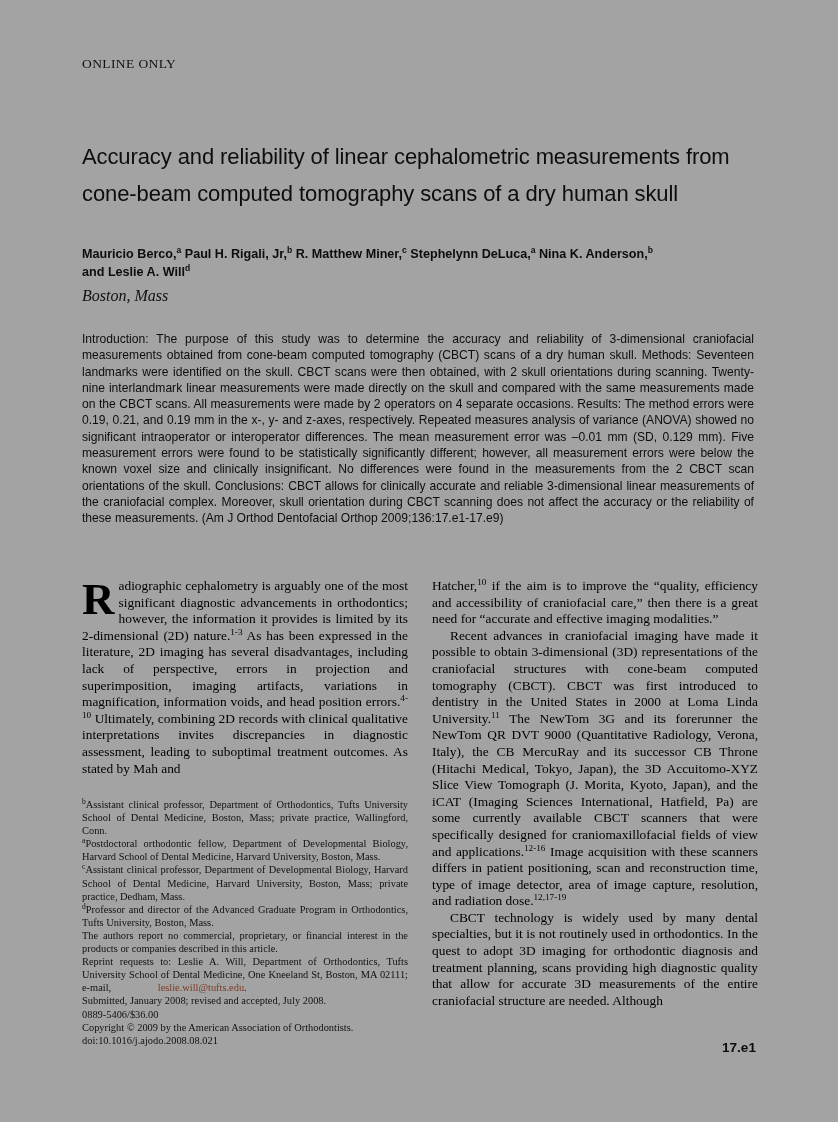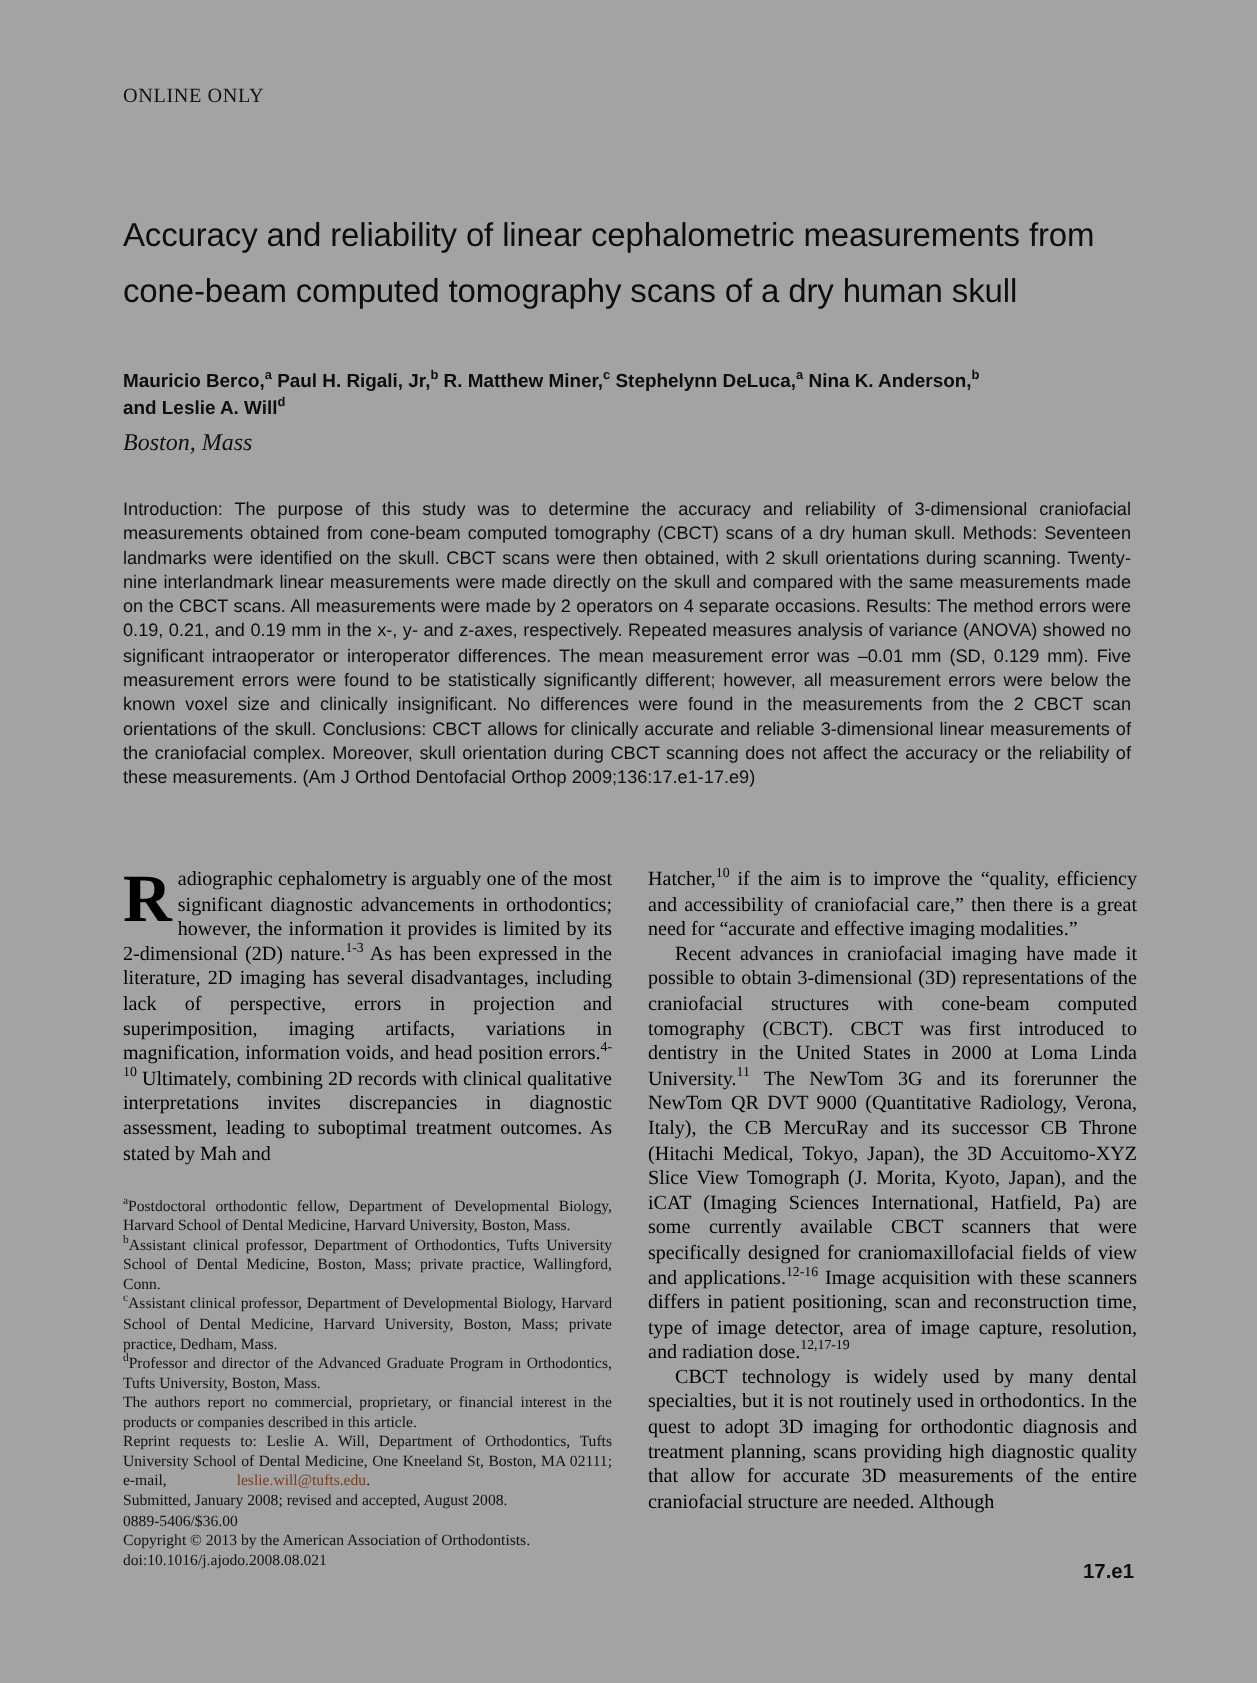--- a/index.html
+++ b/index.html
@@ -190,27 +190,27 @@
 
     <div class="col">
       <p class="body-p first"><span>Hatcher,</span><sup>10</sup><span> if the aim is to improve the “quality, efficiency and accessibility of craniofacial care,” then there is a great need for “accurate and effective imaging modalities.”</span></p>
       <p class="body-p"><span>Recent advances in craniofacial imaging have made it possible to obtain 3-dimensional (3D) representations of the craniofacial structures with cone-beam computed tomography (CBCT). CBCT was first introduced to dentistry in the United States in 2000 at Loma Linda University.</span><sup>11</sup><span> The NewTom 3G and its forerunner the NewTom QR DVT 9000 (Quantitative Radiology, Verona, Italy), the CB MercuRay and its successor CB Throne (Hitachi Medical, Tokyo, Japan), the 3D Accuitomo-XYZ Slice View Tomograph (J. Morita, Kyoto, Japan), and the iCAT (Imaging Sciences International, Hatfield, Pa) are some currently available CBCT scanners that were specifically designed for craniomaxillofacial fields of view and applications.</span><sup>12-16</sup><span> Image acquisition with these scanners differs in patient positioning, scan and reconstruction time, type of image detector, area of image capture, resolution, and radiation dose.</span><sup>12,17-19</sup></p>
       <p class="body-p">CBCT technology is widely used by many dental specialties, but it is not routinely used in orthodontics. In the quest to adopt 3D imaging for orthodontic diagnosis and treatment planning, scans providing high diagnostic quality that allow for accurate 3D measurements of the entire craniofacial structure are needed. Although</p>
     </div>
 
   </div>
 
   <div class="footnotes">
+    <p><sup>b</sup><span>Assistant clinical professor, Department of Orthodontics, Tufts University School of Dental Medicine, Boston, Mass; private practice, Wallingford, Conn.</span></p>
     <p><sup>a</sup><span>Postdoctoral orthodontic fellow, Department of Developmental Biology, Harvard School of Dental Medicine, Harvard University, Boston, Mass.</span></p>
-    <p><sup>b</sup><span>Assistant clinical professor, Department of Orthodontics, Tufts University School of Dental Medicine, Boston, Mass; private practice, Wallingford, Conn.</span></p>
     <p><sup>c</sup><span>Assistant clinical professor, Department of Developmental Biology, Harvard School of Dental Medicine, Harvard University, Boston, Mass; private practice, Dedham, Mass.</span></p>
     <p><sup>d</sup><span>Professor and director of the Advanced Graduate Program in Orthodontics, Tufts University, Boston, Mass.</span></p>
     <p>The authors report no commercial, proprietary, or financial interest in the products or companies described in this article.</p>
     <p><span>Reprint requests to: Leslie A. Will, Department of Orthodontics, Tufts University School of Dental Medicine, One Kneeland St, Boston, MA 02111; e-mail, </span><a class="email-link" href="#">leslie.will@tufts.edu</a><span>.</span></p>
-    <p>Submitted, January 2008; revised and accepted, August 2008.</p>
+    <p>Submitted, January 2008; revised and accepted, July 2008.</p>
     <p>0889-5406/$36.00</p>
-    <p>Copyright © 2013 by the American Association of Orthodontists.</p>
+    <p>Copyright © 2009 by the American Association of Orthodontists.</p>
     <p>doi:10.1016/j.ajodo.2008.08.021</p>
   </div>
 
   <div class="folio">17.e1</div>
 
 </div>
 
 </body></html>

